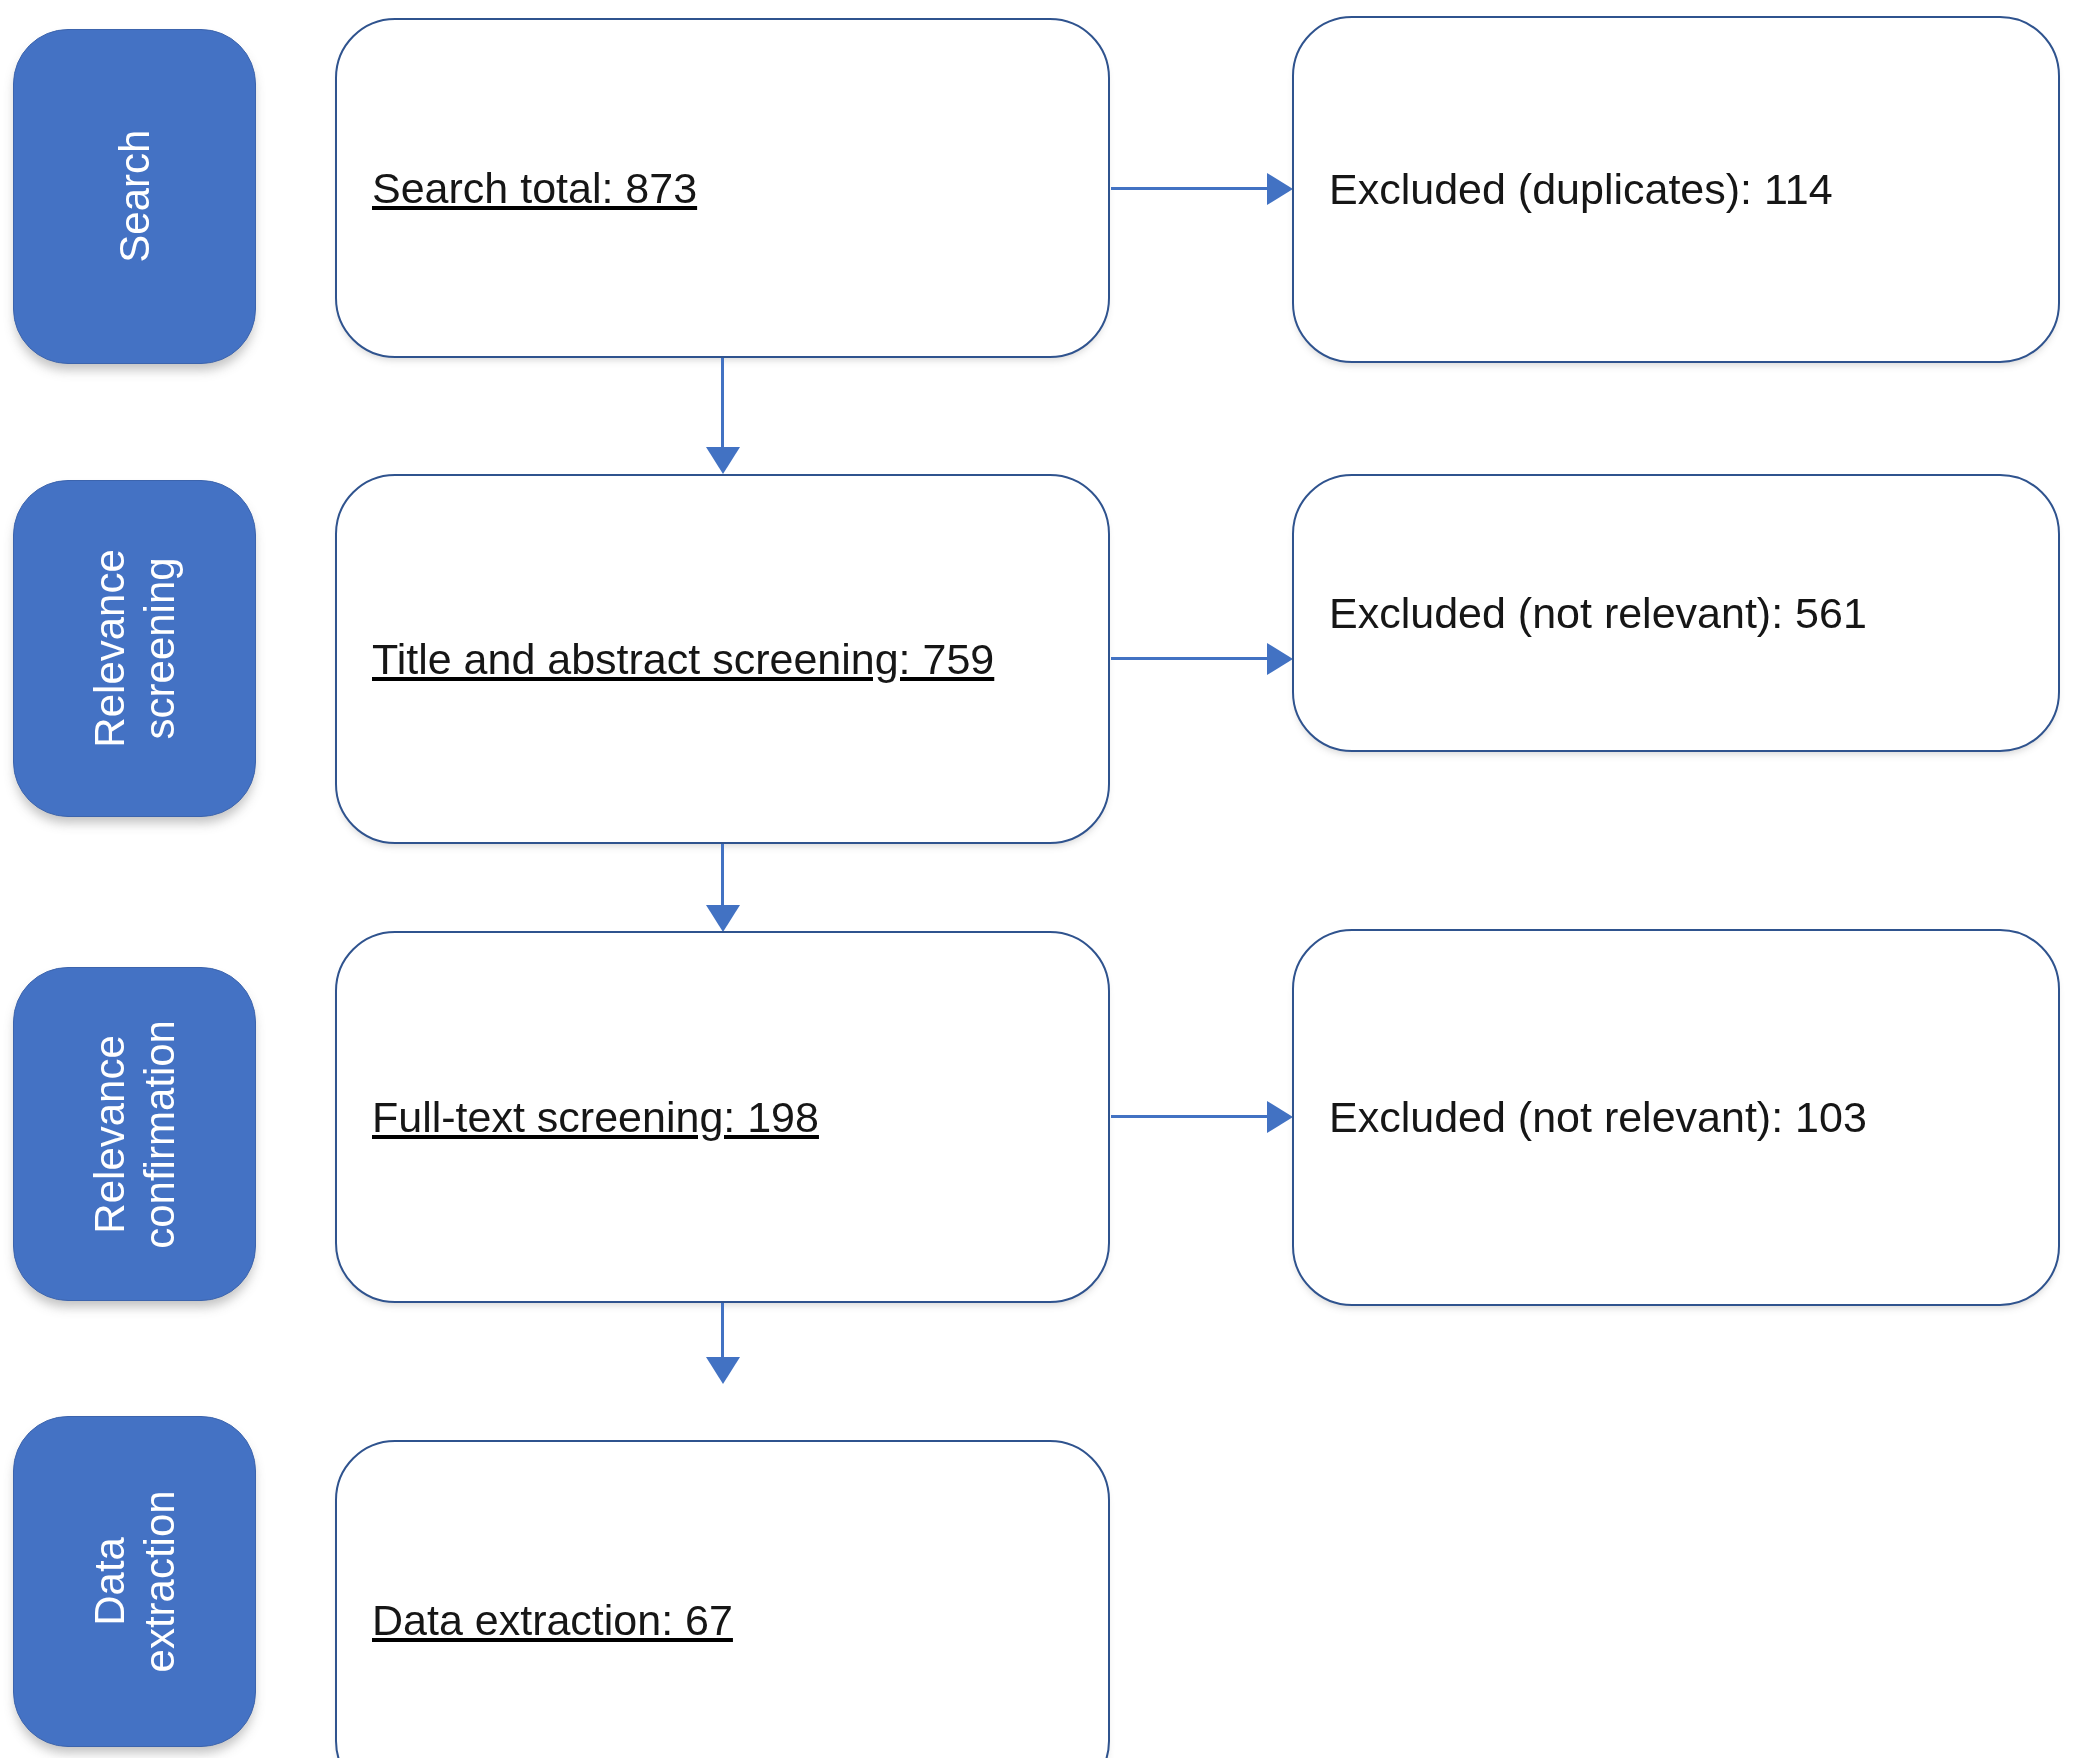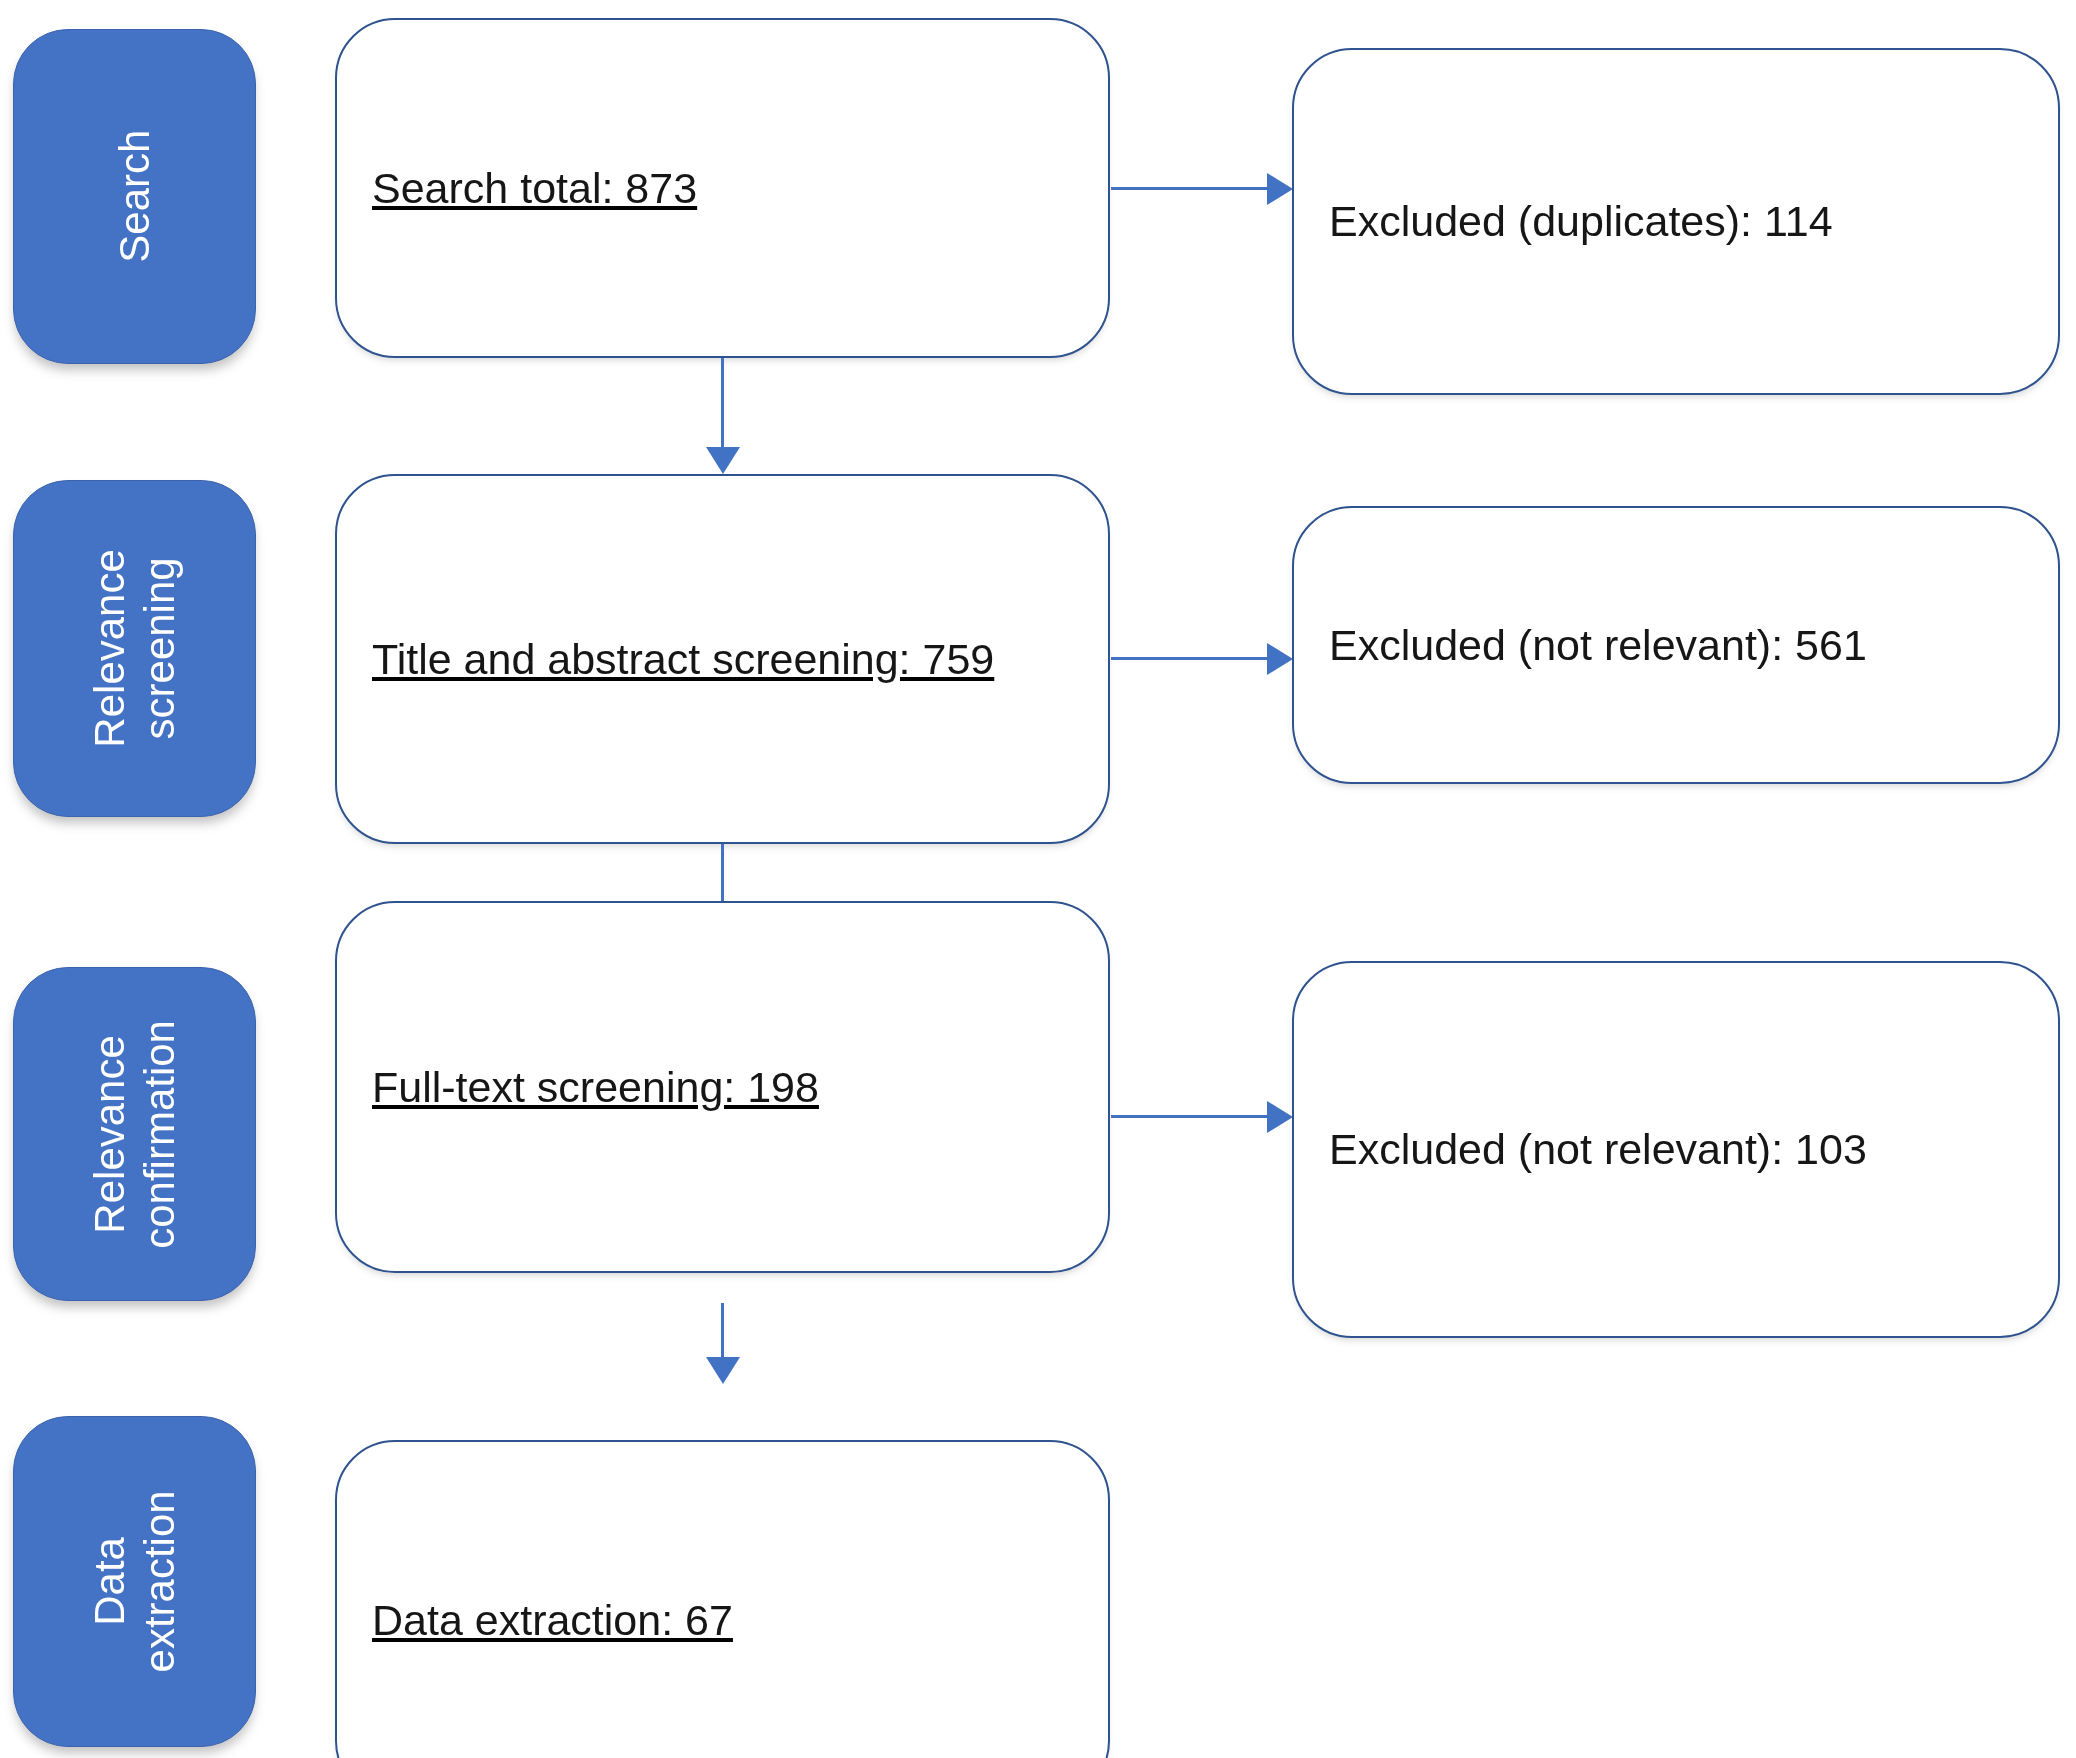--- a/index.html
+++ b/index.html
@@ -58,25 +58,25 @@
   }
   .box .box-text {
     display: block;
     padding-left: 35px;
     padding-right: 19.5px;
     color: var(--c-text, #161616);
     font-size: 43px;
     line-height: 1.5;
   }
   .box.main  { left: 335px;  width: 775px; text-decoration: underline; }
-  .box.right { left: 1292px; width: 768px; margin-top: 32px; }
+  .box.right { left: 1292px; width: 768px; }
 
   .box.r1  { top: 18px;   height: 340px; }
   .box.r2  { top: 474px;  height: 370px; }
-  .box.r3  { top: 901px; height: 372px; }
+  .box.r3  { top: 931px; height: 372px; }
   .box.r4  { top: 1440px; height: 361px; }
 
   .box.rr1 { top: 15.6px;   height: 347px; }
   .box.rr2 { top: 474px;  height: 278px; }
   .box.rr3 { top: 929px; height: 377px; text-align: center; }
 
   
   .harrow {
     position: absolute;
     left: 1111px;

